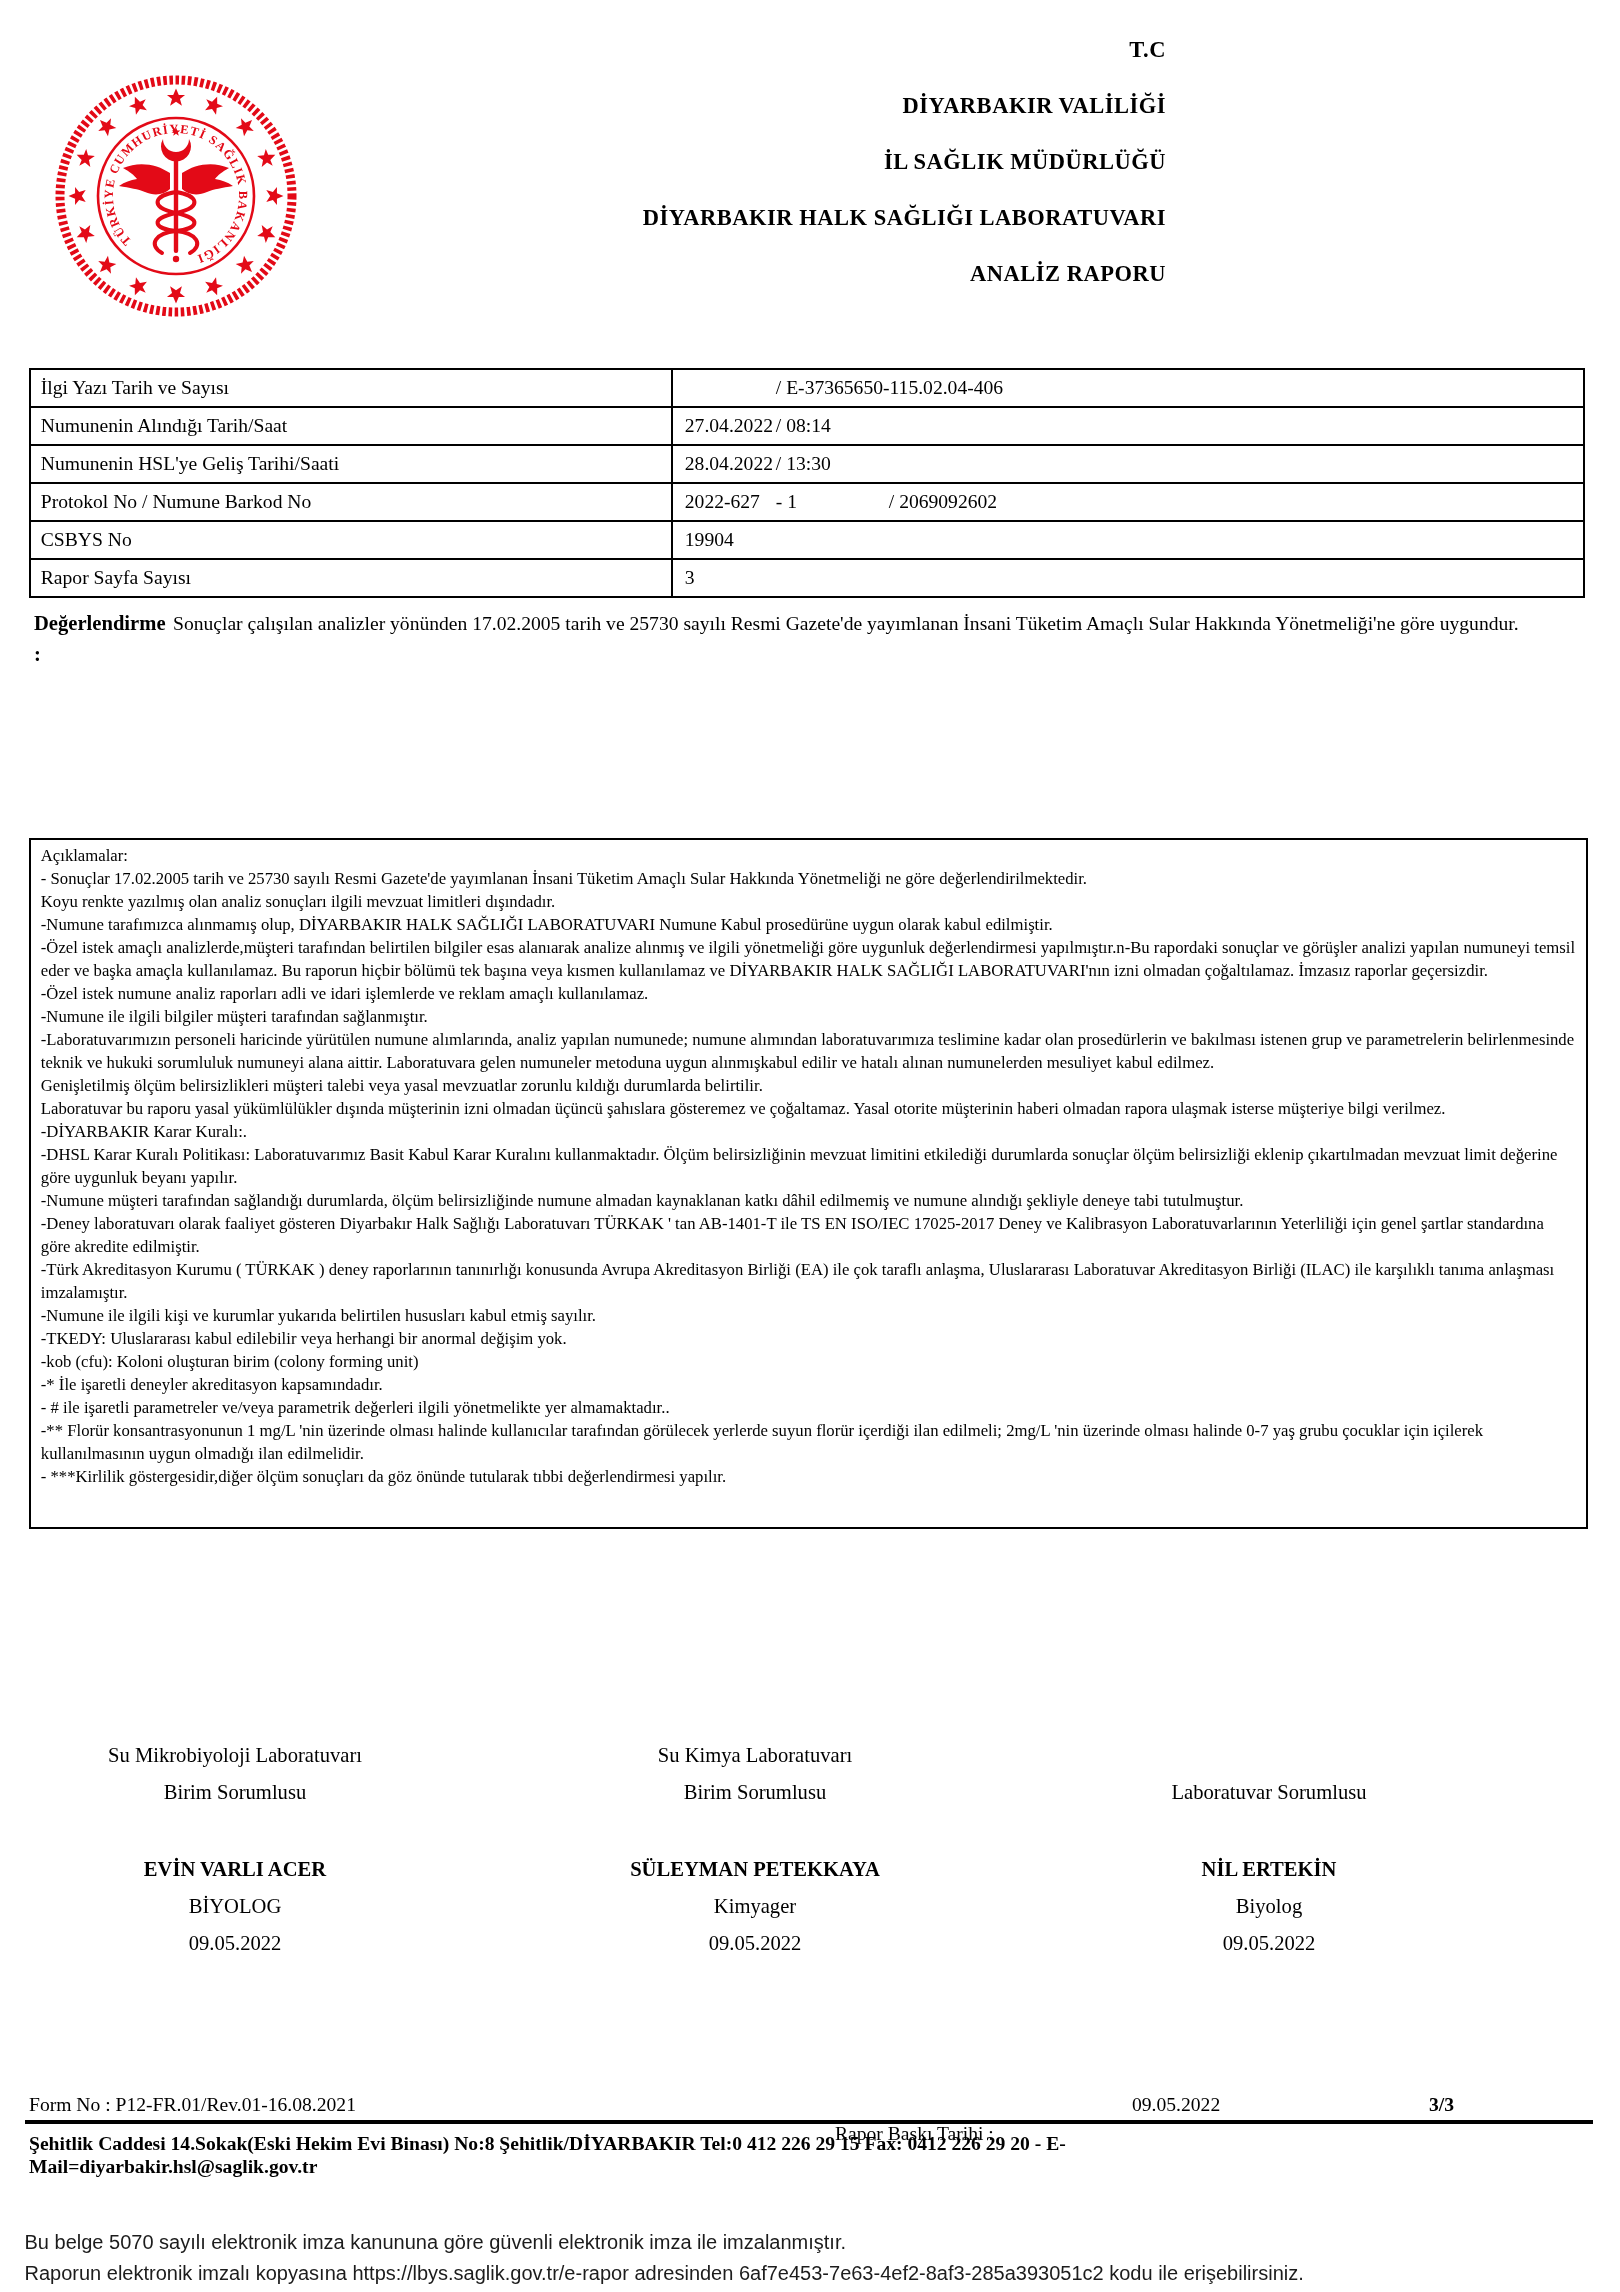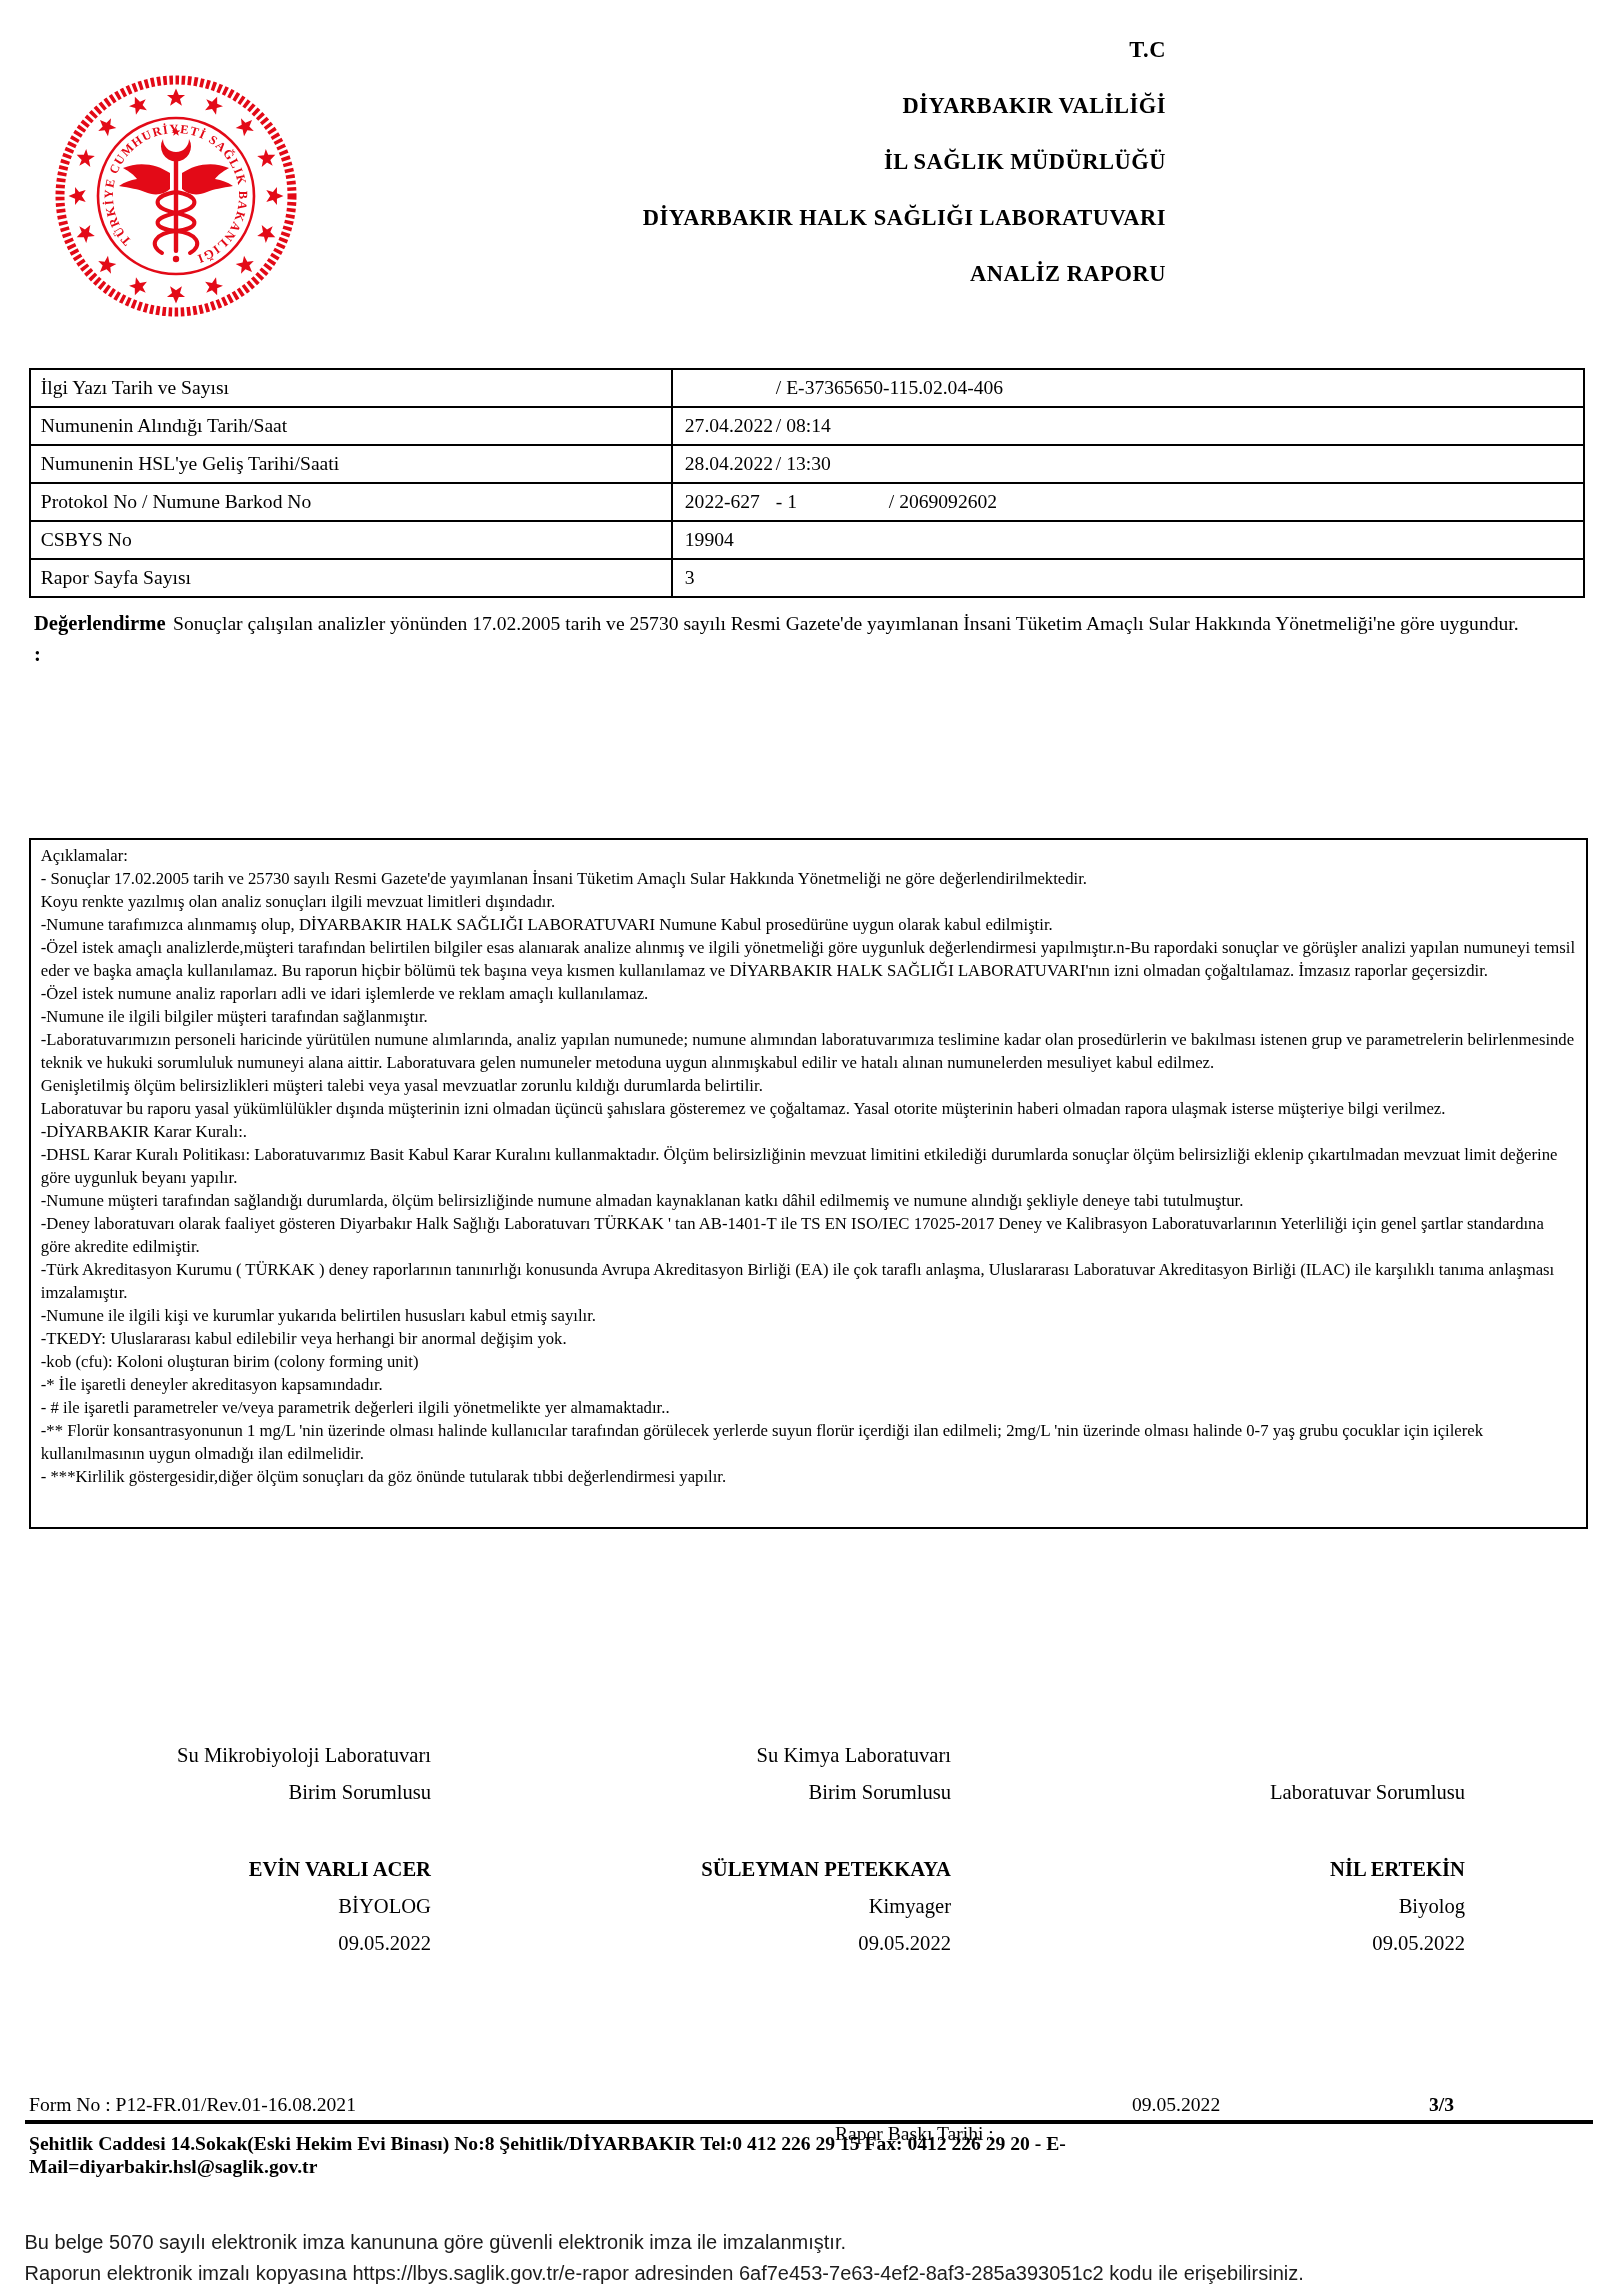--- a/index.html
+++ b/index.html
@@ -27,21 +27,21 @@
   .eval-label { flex:0 0 139px; font-weight:bold; font-size:20.6px; align-self:center; }
   .eval-text { flex:1; }
 
   
   .notes-box { position:absolute; left:29px; top:838px; width:1535px; height:683px; border:2.9px solid #000;
                padding:3.9px 9.8px 0 9.8px; box-sizing:content-box; font-size:16.7px; line-height:23px; overflow:hidden; }
   .note-line { min-height:23px; }
 
   
   .sigs { position:absolute; top:1737px; left:0; width:1620px; font-size:20.6px; }
-  .sig { position:absolute; width:392px; text-align:right; }
+  .sig { position:absolute; width:392px; text-align:center; }
   .sig-1 { left:39px; } .sig-2 { left:559px; } .sig-3 { left:1073px; }
   .sig-line { height:37px; line-height:37px; }
   .sig-name { font-weight:bold;margin-top:40px; }
 
   
   .footer-row { position:absolute; top:2094px; left:0; width:1336px; font-size:19.6px; height:25.5px; }
   .form-no { position:absolute; left:29px; }
   .print-label { position:absolute; left:835px;margin-top:29px; }
   .print-date { position:absolute; left:1132px; }
   .page-no { position:absolute; left:1429px; font-weight:bold; }

